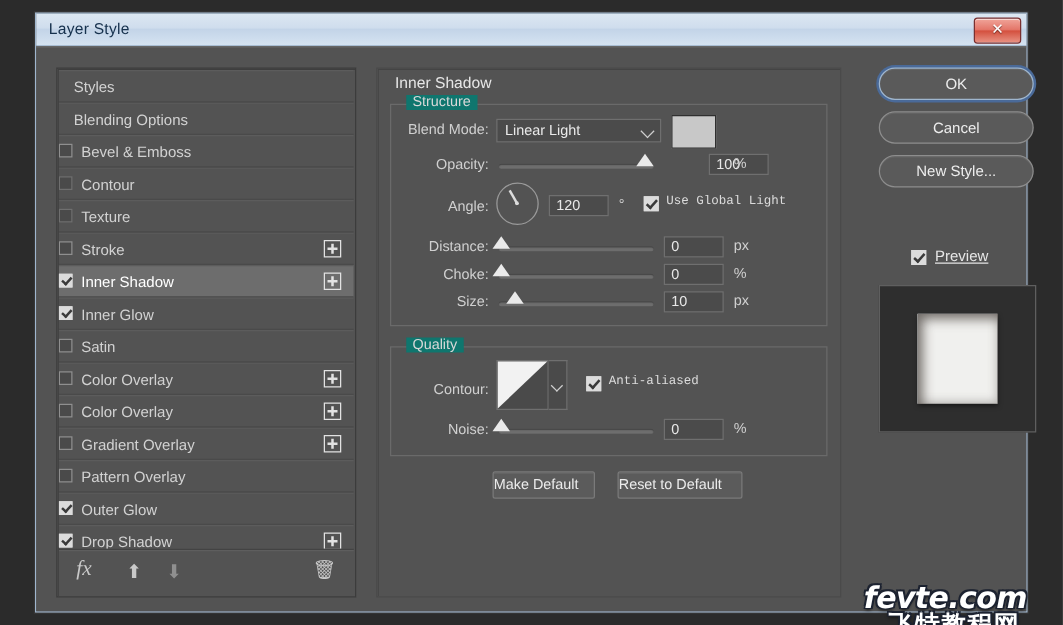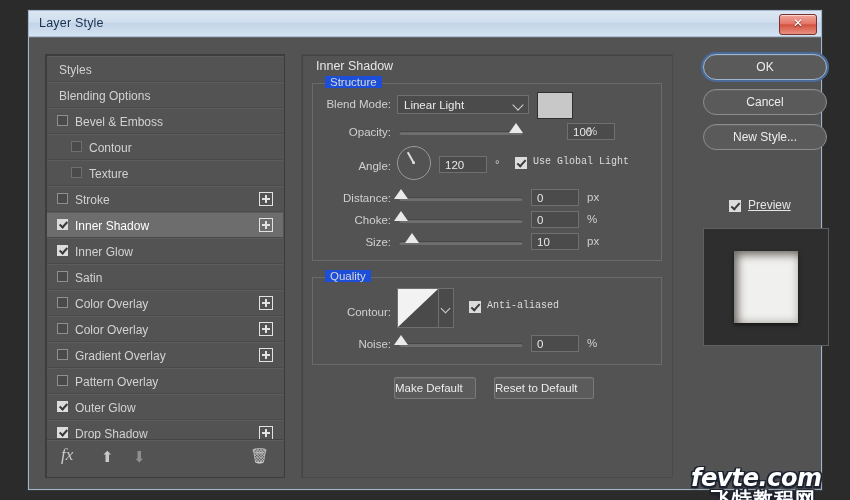--- a/index.html
+++ b/index.html
@@ -58,28 +58,28 @@
   }
   #styles-list{
     position:absolute;left:1px;top:1px;right:1px;bottom:38px;
     overflow:hidden;
   }
   .srow{
     position:relative;height:26px;line-height:26px;
     border-bottom:1px solid #4a4a4a;
     box-shadow:inset 0 1px 0 #5c5c5c;
     color:#d2d2d2;font-size:12px;
-    padding-left:10px;
+    padding-left:0;
     white-space:nowrap;
     cursor:pointer;
     box-sizing:border-box;
   }
   .srow.head{padding-left:12px;}
   .srow.sel{background:#6d6d6d;color:#fff;}
-  .srow.indent{padding-left:24px;}
+  .srow.indent{}
   .cb{
     display:inline-block;vertical-align:middle;
     width:11px;height:11px;margin-right:7px;margin-top:-2px;
     border:1px solid #8f8f8f;
     background:#4a4a4a;
     box-sizing:border-box;position:relative;
   }
   .cb.on{background:#dcdcdc;border-color:#dcdcdc;}
   .cb.on:after{
     content:"";position:absolute;left:3px;top:0px;
@@ -120,21 +120,21 @@
     position:absolute;left:14px;top:4px;
     font-size:12.5px;color:#e6e6e6;
   }
   .fieldset{
     position:absolute;left:10px;right:10px;
     border:1px solid #6a6a6a;
     box-sizing:border-box;
   }
   .legend{
     position:absolute;top:-8px;left:12px;
-    background:#1d4ed8;padding:0 5px;
+    background:#0f766e;padding:0 5px;
     font-size:11.5px;color:#d8d8d8;
   }
   #structure{top:28px;height:178px;}
   #quality{top:222px;height:88px;}
 
   .lblr{
     position:absolute;text-align:right;
     font-size:11.5px;color:#d0d0d0;
   }
   .unit{position:absolute;font-size:11.5px;color:#d0d0d0;}

